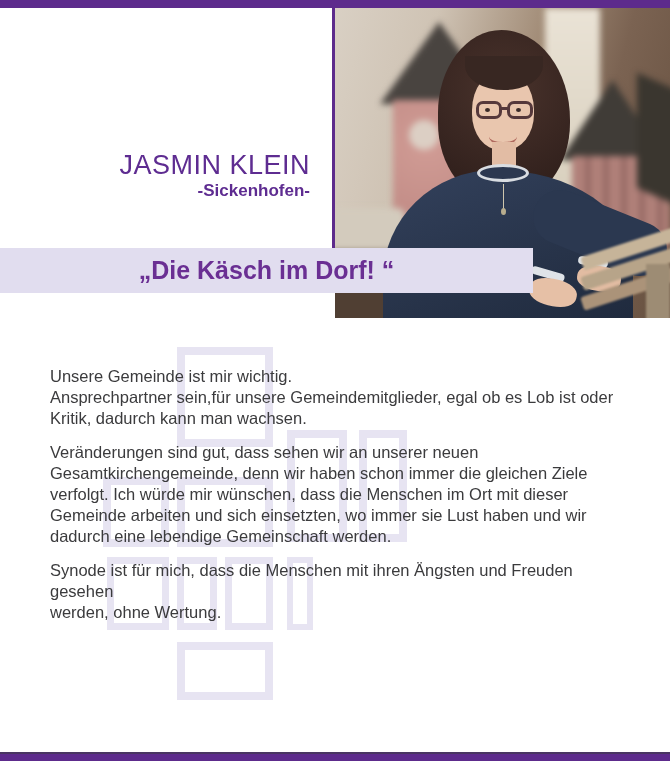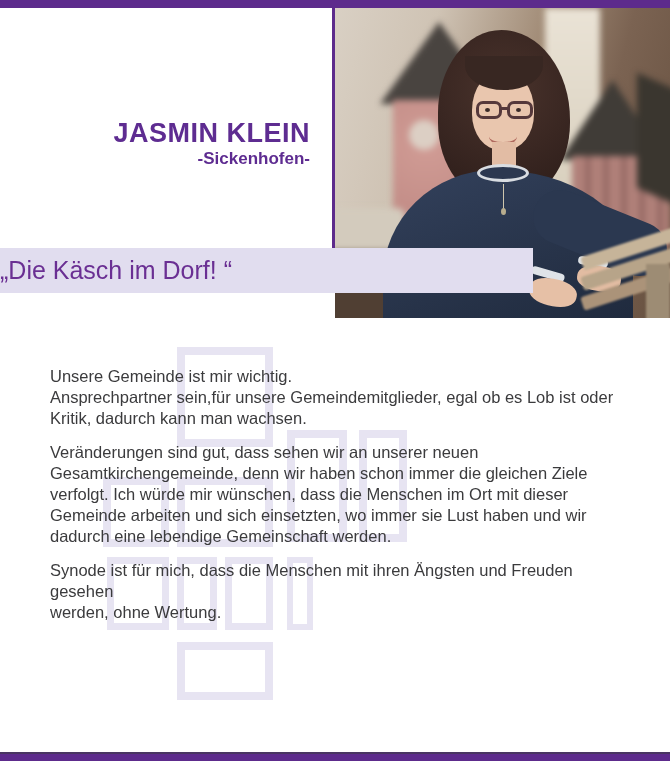--- a/index.html
+++ b/index.html
@@ -4,21 +4,21 @@
 <style>
   html,body{margin:0;padding:0;background:#fff;}
   .page{position:relative;width:670px;height:761px;background:#ffffff;overflow:hidden;
         font-family:"Liberation Sans",sans-serif;}
 
   .bar-top{position:absolute;left:0;top:0;width:670px;height:8px;background:#5d2b8c;}
   .bar-bottom{position:absolute;left:0;top:752px;width:670px;height:9px;background:#5d2b8c;border-top:2px solid #493562;box-sizing:border-box;}
 
   
   .name-block{position:absolute;left:0;top:118px;width:310px;text-align:right;color:#5e2c91;}
-  .name-block .name{font-size:27px;font-weight:bold;letter-spacing:.5px;line-height:30px;}
+  .name-block .name{font-size:27px;font-weight:normal;letter-spacing:.5px;line-height:30px;margin-top:32px;}
   .name-block .loc{font-size:17px;font-weight:bold;line-height:22px;}
 
   
   .photo-edge-line{position:absolute;left:332px;top:8px;width:3px;height:240px;background:#5d2b8c;z-index:4;}
 
   
   .photo{position:absolute;left:335px;top:8px;width:335px;height:310px;overflow:hidden;z-index:2;
          background:linear-gradient(105deg,#d9d0c4 0%,#cfc3b4 25%,#a08a75 52%,#7b6352 72%,#66503f 100%);}
   .photo *{position:absolute;}
   .ph-blur{left:0;top:0;width:100%;height:100%;filter:blur(3px);}
@@ -60,21 +60,21 @@
   .hand-2{left:242px;top:258px;width:44px;height:25px;background:#e2bca2;border-radius:45%;transform:rotate(8deg);}
 
   .pew-right{left:245px;top:212px;width:95px;height:106px;filter:blur(1px);}
   .slat1{left:0;top:22px;width:98px;height:14px;background:#c6b499;border-radius:3px;transform:rotate(-18deg);}
   .slat2{left:0;top:42px;width:98px;height:14px;background:#b7a489;border-radius:3px;transform:rotate(-18deg);}
   .slat3{left:0;top:62px;width:98px;height:14px;background:#ab9379;border-radius:3px;transform:rotate(-18deg);}
   .post{left:66px;top:44px;width:24px;height:62px;background:#9d8c74;}
 
   
   .quote-banner{position:absolute;left:0;top:248px;width:533px;height:45px;background:#e1ddef;z-index:5;}
-  .quote-banner .q{width:100%;line-height:45px;font-size:25px;font-weight:normal;color:#6a2f93;}
+  .quote-banner .q{width:100%;text-align:center;line-height:45px;font-size:25px;font-weight:bold;color:#6a2f93;}
 
   
   .wm{position:absolute;box-sizing:border-box;border:8px solid #e7e4f2;background:transparent;z-index:0;}
   .wm1{left:177px;top:347px;width:96px;height:100px;}
   .wm2{left:287px;top:430px;width:60px;height:112px;}
   .wm3{left:359px;top:430px;width:48px;height:112px;}
   .wm4{left:103px;top:477px;width:66px;height:70px;}
   .wm5{left:177px;top:477px;width:96px;height:70px;}
   .wm6{left:107px;top:557px;width:62px;height:73px;border-width:7px;}
   .wm7{left:177px;top:557px;width:40px;height:73px;border-width:7px;}

